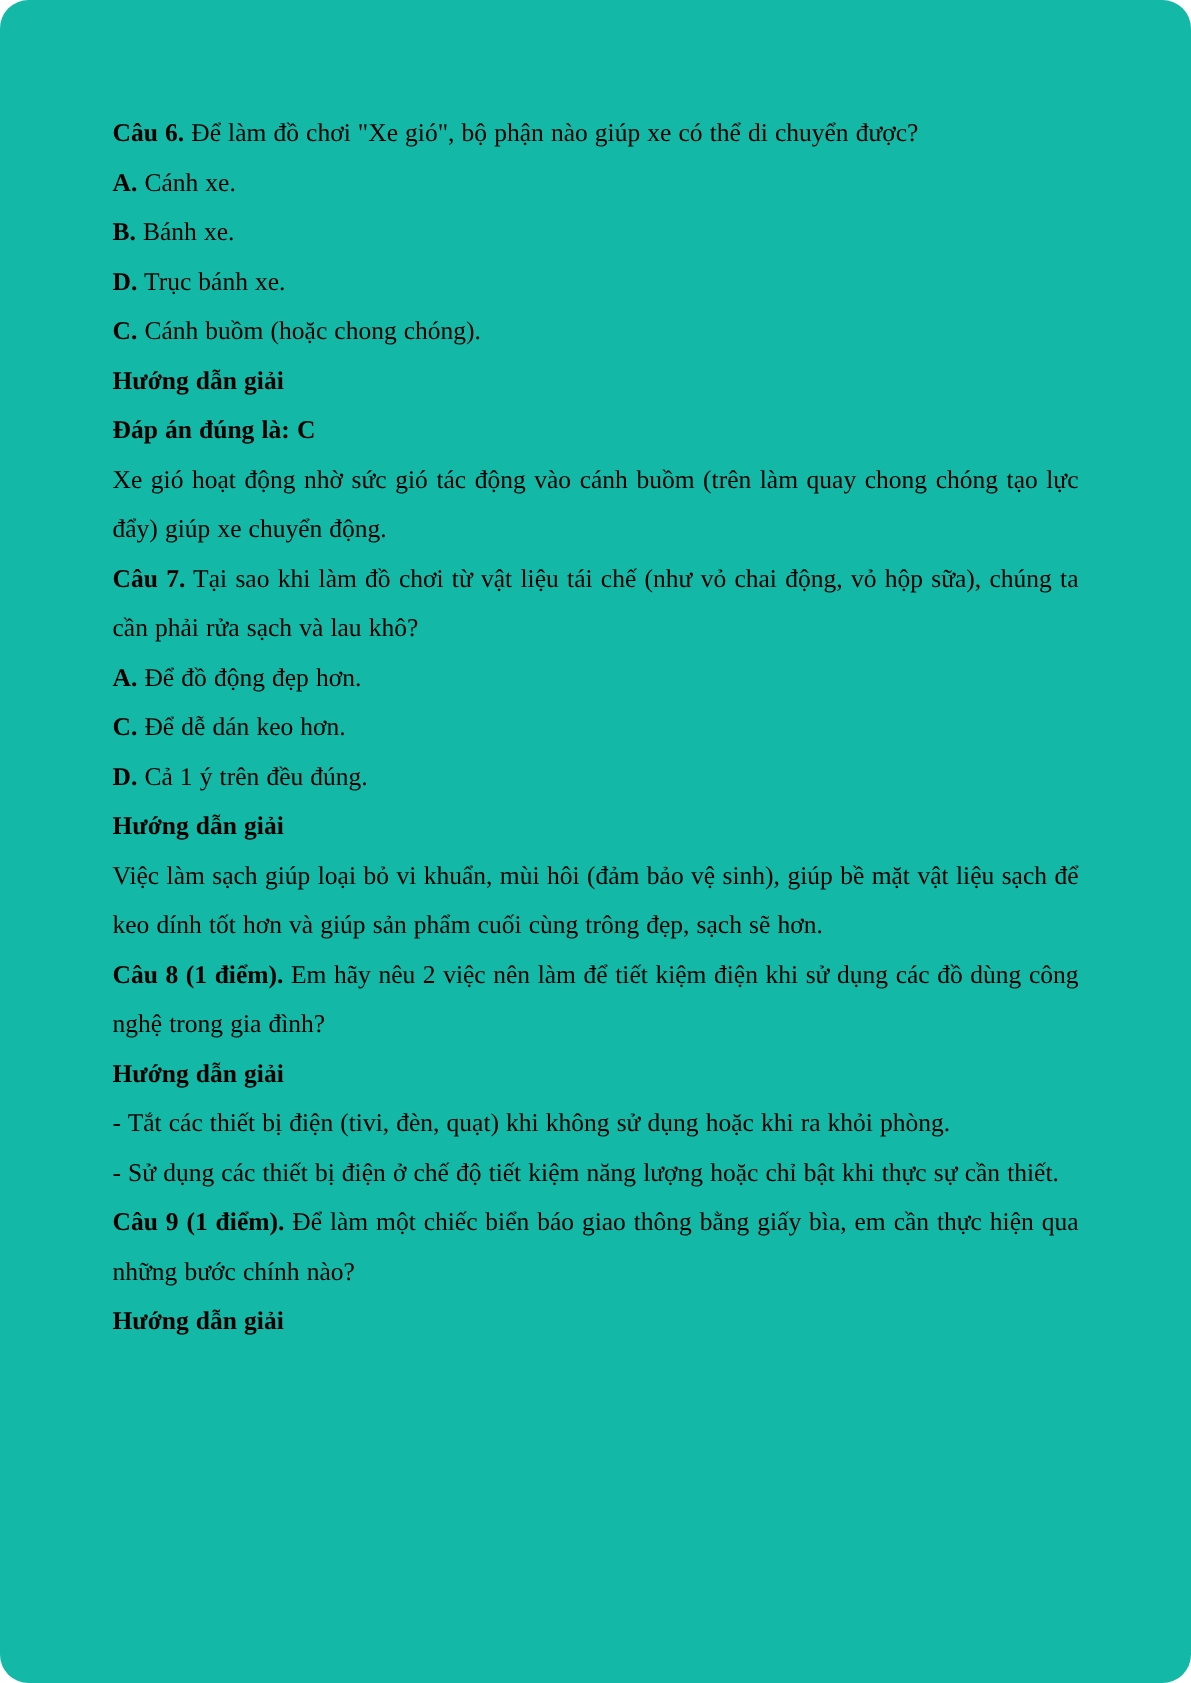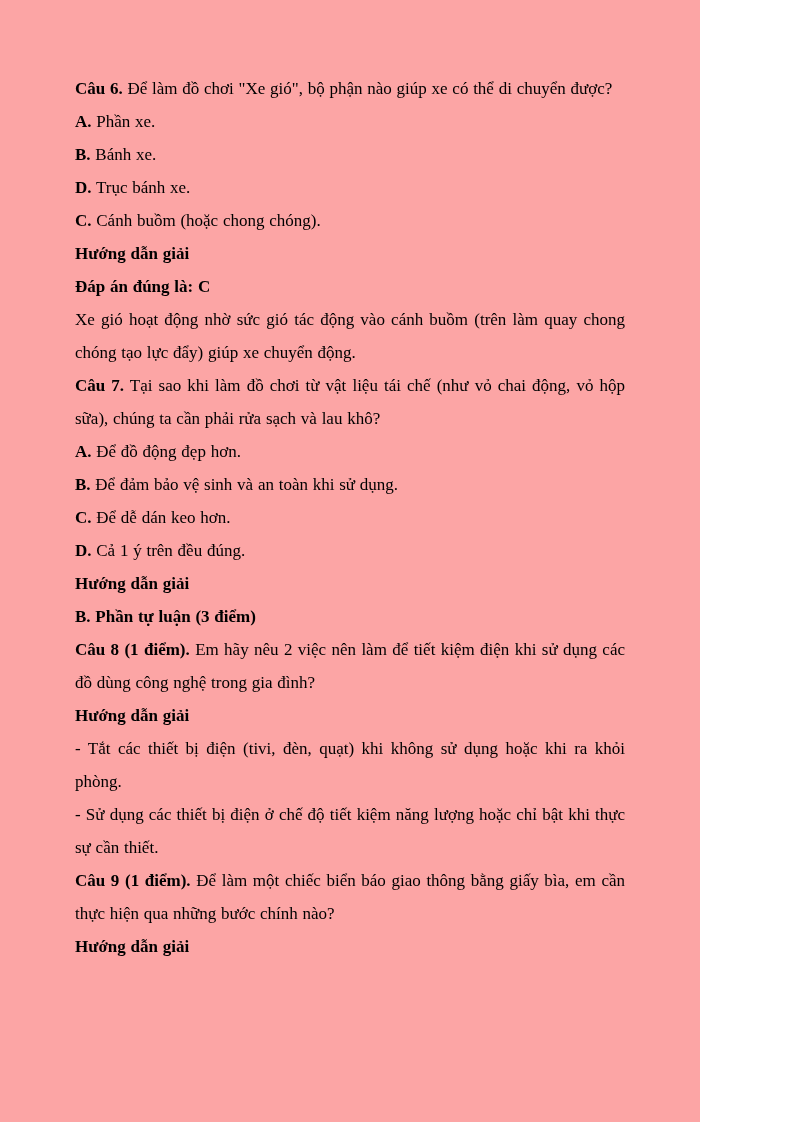--- a/index.html
+++ b/index.html
@@ -9,24 +9,25 @@
   }
   body {
     width: 794px;
     height: 1122px;
     font-family: "Liberation Serif", "DejaVu Serif", serif;
     color: #000000;
     overflow: hidden;
   }
   .page {
     box-sizing: border-box;
-    width: 700px;
+    width: 794px;
     height: 1122px;
     padding: 72px 75px 40px 75px;
-    background: #fca5a5;
+    background: #14b8a6;
+    border-radius: 19px;
   }
   .content {
     width: 100%;
   }
   .para {
     margin: 0;
     padding: 0;
     font-size: 17px;
     line-height: 33px;
     text-align: justify;
@@ -38,34 +39,33 @@
   .r {
     font-weight: normal;
   }
 </style>
 </head>
 <body>
 
 <div class="page">
   <div class="content">
       <p class="para"><span class="b">Câu 6.</span><span class="r"> Để làm đồ chơi "Xe gió", bộ phận nào giúp xe có thể di chuyển được?</span></p>
-      <p class="para"><span class="b">A.</span><span class="r"> Phần xe.</span></p>
+      <p class="para"><span class="b">A.</span><span class="r"> Cánh xe.</span></p>
       <p class="para"><span class="b">B.</span><span class="r"> Bánh xe.</span></p>
       <p class="para"><span class="b">D.</span><span class="r"> Trục bánh xe.</span></p>
       <p class="para"><span class="b">C.</span><span class="r"> Cánh buồm (hoặc chong chóng).</span></p>
       <p class="para"><span class="b">Hướng dẫn giải</span></p>
       <p class="para"><span class="b">Đáp án đúng là: C</span></p>
       <p class="para"><span class="r">Xe gió hoạt động nhờ sức gió tác động vào cánh buồm (trên làm quay chong chóng tạo lực đẩy) giúp xe chuyển động.</span></p>
       <p class="para"><span class="b">Câu 7.</span><span class="r"> Tại sao khi làm đồ chơi từ vật liệu tái chế (như vỏ chai động, vỏ hộp sữa), chúng ta cần phải rửa sạch và lau khô?</span></p>
       <p class="para"><span class="b">A.</span><span class="r"> Để đồ động đẹp hơn.</span></p>
-      <p class="para"><span class="b">B.</span><span class="r"> Để đảm bảo vệ sinh và an toàn khi sử dụng.</span></p>
       <p class="para"><span class="b">C.</span><span class="r"> Để dễ dán keo hơn.</span></p>
       <p class="para"><span class="b">D.</span><span class="r"> Cả 1 ý trên đều đúng.</span></p>
       <p class="para"><span class="b">Hướng dẫn giải</span></p>
-      <p class="para"><span class="b">B. Phần tự luận (3 điểm)</span></p>
+      <p class="para"><span class="r">Việc làm sạch giúp loại bỏ vi khuẩn, mùi hôi (đảm bảo vệ sinh), giúp bề mặt vật liệu sạch để keo dính tốt hơn và giúp sản phẩm cuối cùng trông đẹp, sạch sẽ hơn.</span></p>
       <p class="para"><span class="b">Câu 8 (1 điểm).</span><span class="r"> Em hãy nêu 2 việc nên làm để tiết kiệm điện khi sử dụng các đồ dùng công nghệ trong gia đình?</span></p>
       <p class="para"><span class="b">Hướng dẫn giải</span></p>
       <p class="para"><span class="r">- Tắt các thiết bị điện (tivi, đèn, quạt) khi không sử dụng hoặc khi ra khỏi phòng.</span></p>
       <p class="para"><span class="r">- Sử dụng các thiết bị điện ở chế độ tiết kiệm năng lượng hoặc chỉ bật khi thực sự cần thiết.</span></p>
       <p class="para"><span class="b">Câu 9 (1 điểm).</span><span class="r"> Để làm một chiếc biển báo giao thông bằng giấy bìa, em cần thực hiện qua những bước chính nào?</span></p>
       <p class="para"><span class="b">Hướng dẫn giải</span></p>
     </div>
 </div>
 
 </body></html>

